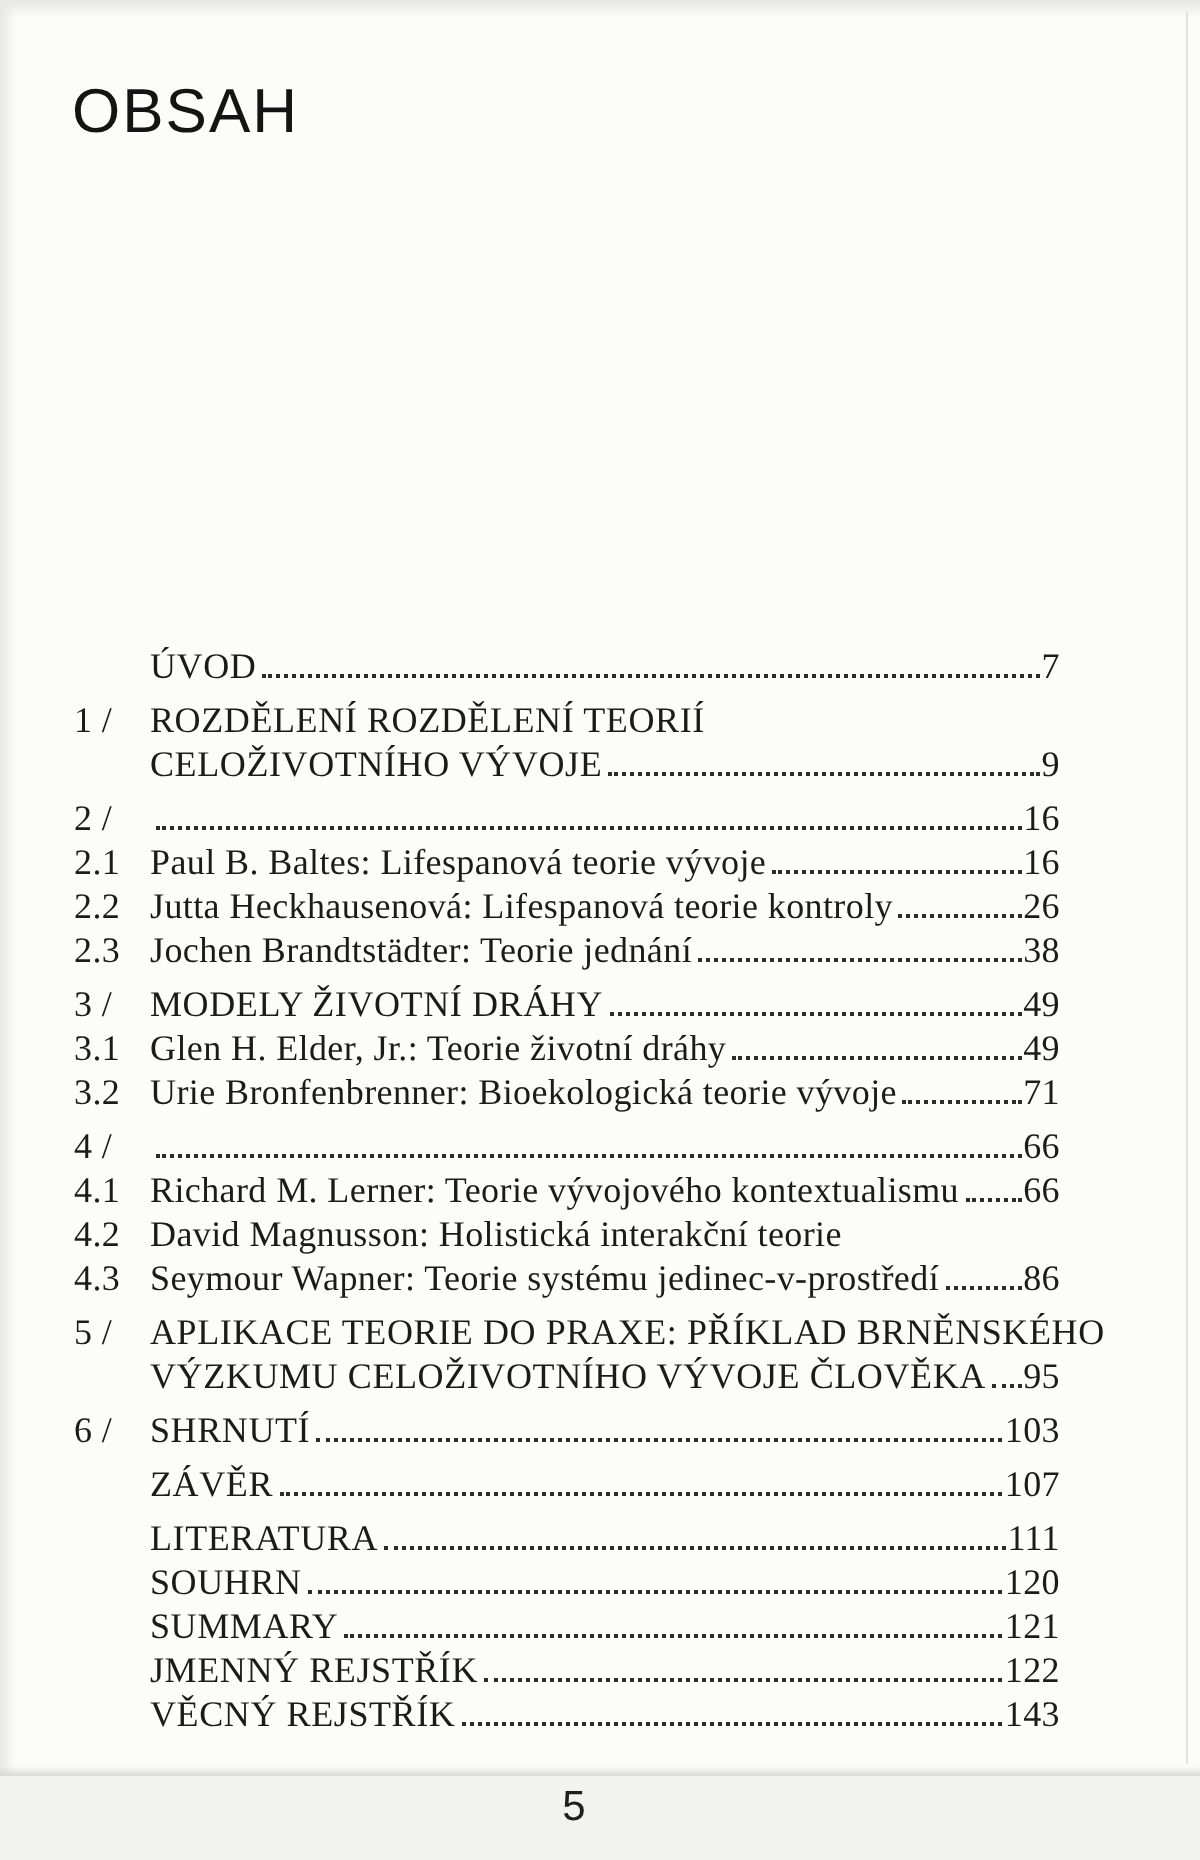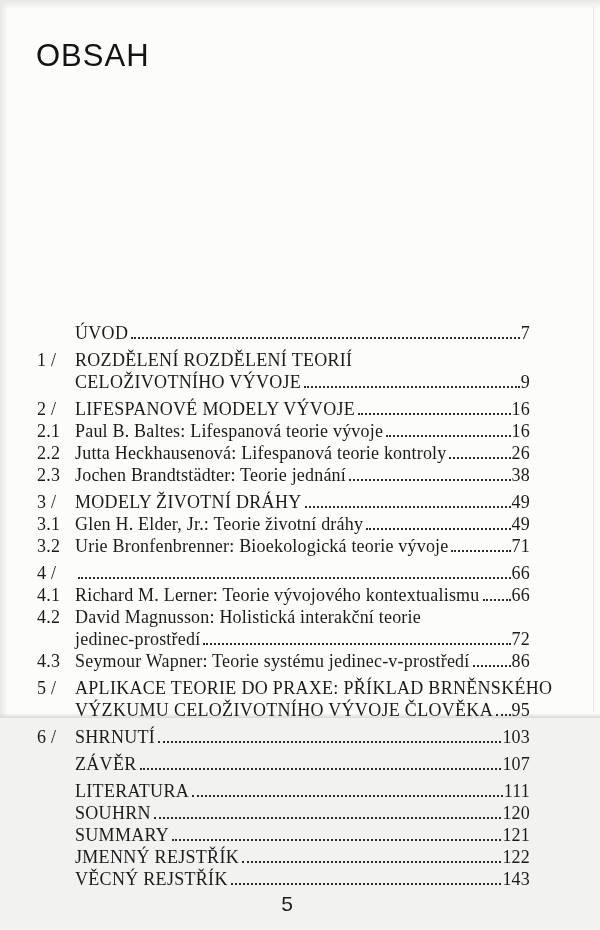--- a/index.html
+++ b/index.html
@@ -6,21 +6,21 @@
     margin: 0;
     padding: 0;
     width: 600px;
     height: 930px;
     overflow: hidden;
     background: #f2f2f1;
   }
   .scan {
     position: relative;
     width: 600px;
-    height: 718px;
+    height: 888px;
     background: #fcfcfb;
     font-family: "Liberation Serif", serif;
     color: #1b1b1b;
   }
   
   .edge-top {
     position: absolute; top: 0; left: 0; right: 0; height: 9px;
     background: linear-gradient(#e6e6e5, rgba(252,252,251,0));
   }
   .edge-left {
@@ -115,21 +115,20 @@
             <span class="txt">CELOŽIVOTNÍHO VÝVOJE</span>
             <span class="dots"></span>
             <span class="pg">9</span>
           </div>
         </div>
       </div>
       <div class="entry gap heading">
         <span class="num">2 /</span>
         <div class="body">
           <div class="line leader">
-            <span class="txt">LIFESPANOVÉ MODELY VÝVOJE</span>
             <span class="dots"></span>
             <span class="pg">16</span>
           </div>
         </div>
       </div>
       <div class="entry">
         <span class="num">2.1</span>
         <div class="body">
           <div class="line leader">
             <span class="txt">Paul B. Baltes: Lifespanová teorie vývoje</span>
@@ -204,25 +203,20 @@
             <span class="txt">Richard M. Lerner: Teorie vývojového kontextualismu</span>
             <span class="dots"></span>
             <span class="pg">66</span>
           </div>
         </div>
       </div>
       <div class="entry">
         <span class="num">4.2</span>
         <div class="body">
           <div class="line"><span class="txt">David Magnusson: Holistická interakční teorie</span></div>
-          <div class="line leader">
-            <span class="txt">jedinec-prostředí</span>
-            <span class="dots"></span>
-            <span class="pg">72</span>
-          </div>
         </div>
       </div>
       <div class="entry">
         <span class="num">4.3</span>
         <div class="body">
           <div class="line leader">
             <span class="txt">Seymour Wapner: Teorie systému jedinec-v-prostředí</span>
             <span class="dots"></span>
             <span class="pg">86</span>
           </div>

